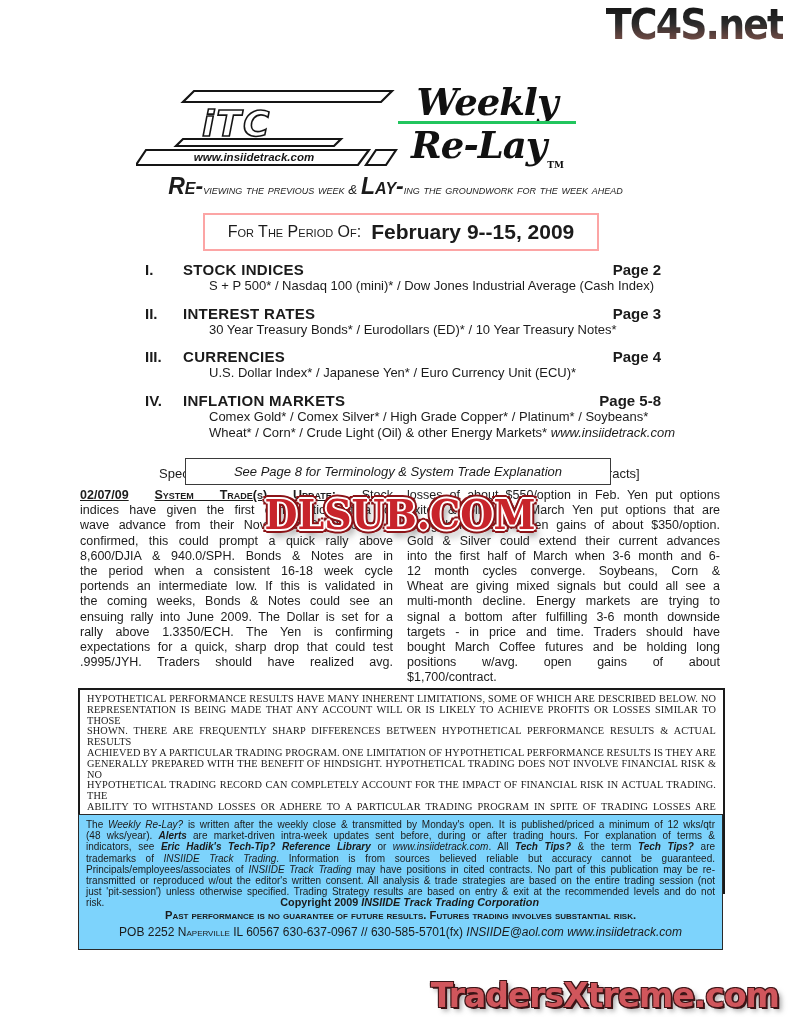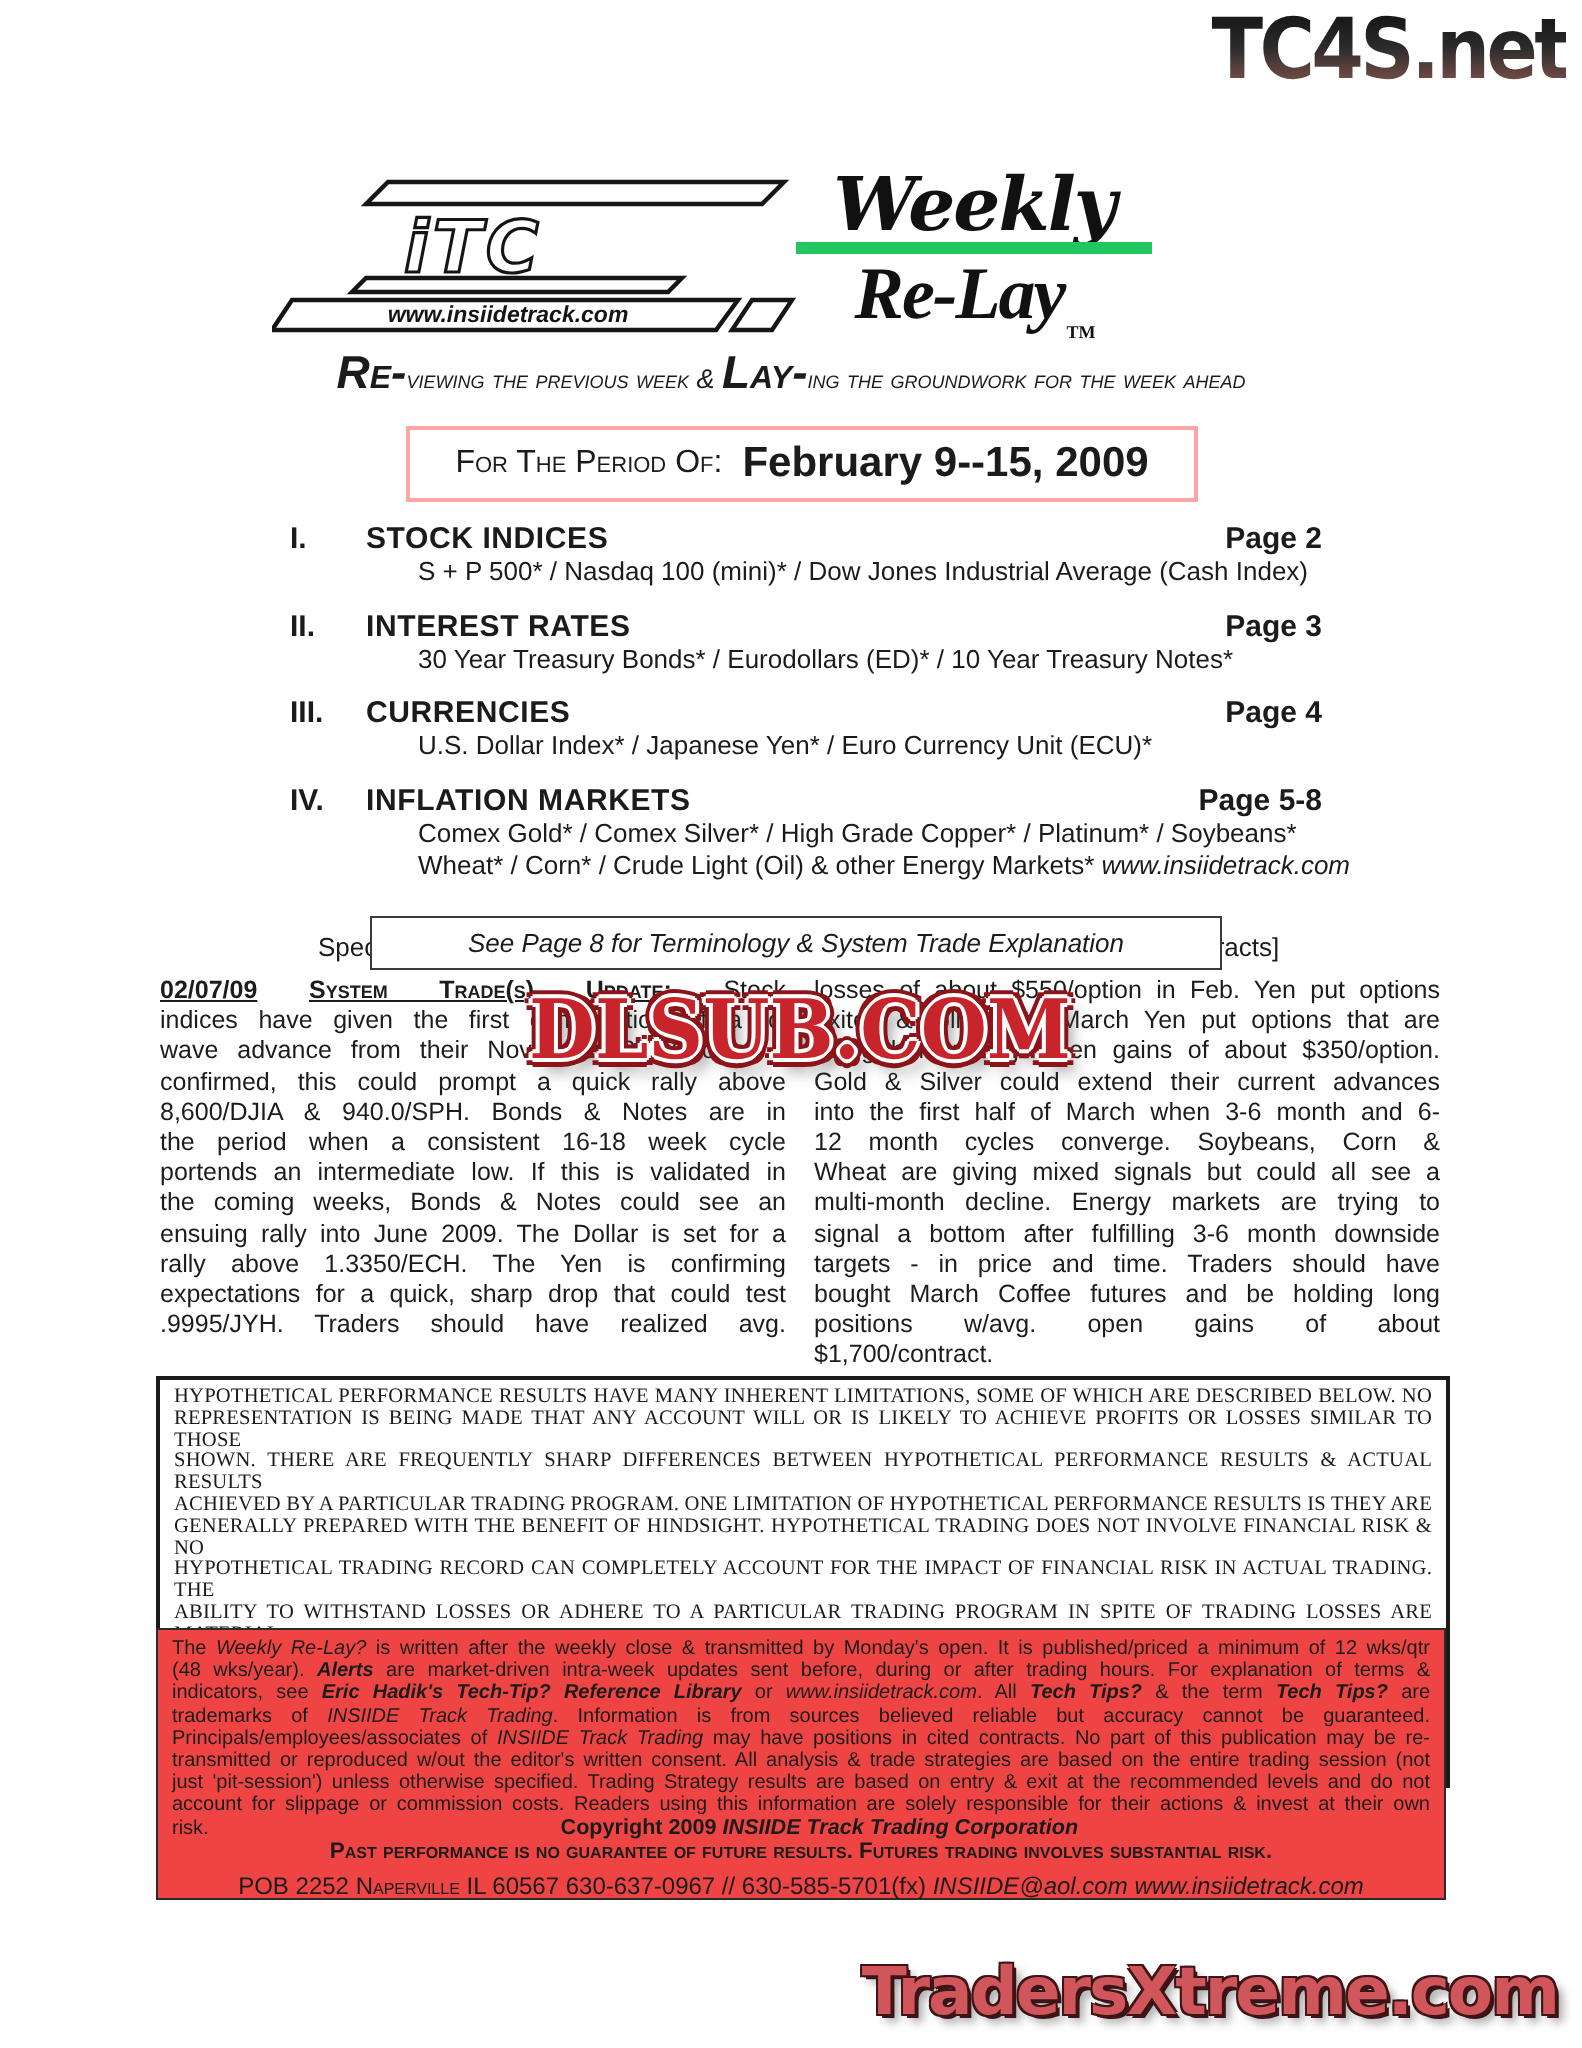--- a/index.html
+++ b/index.html
@@ -25,21 +25,21 @@
   .tradersx{position:absolute;right:12px;top:976px;font-family:"DejaVu Sans",sans-serif;font-weight:bold;
          font-size:33px;letter-spacing:-1px;color:#d0565c;
          text-shadow:-1px -1px 0 #3d1517,1px -1px 0 #3d1517,-1px 1px 0 #3d1517,1px 1px 0 #3d1517,
            2px 2px 0 #3d1517,4px 4px 5px rgba(120,120,120,.65);}
 
   
   .itc-logo{position:absolute;left:136px;top:88px;}
   .wr{position:absolute;left:398px;top:84px;width:178px;text-align:center;
       font-family:"DejaVu Serif",serif;font-weight:bold;font-style:italic;color:#111;}
   .wr .l1{font-size:37px;line-height:37px;letter-spacing:-1px;}
-  .wr .l2{font-size:37px;line-height:42px;letter-spacing:-1px;border-top:6px solid #22c55e;position:relative;font-family:Liberation Serif, serif;}
+  .wr .l2{font-size:37px;line-height:42px;letter-spacing:-1px;border-top:3px solid #22c55e;position:relative;}
   .wr .tm{font-size:9px;font-style:normal;letter-spacing:0;position:relative;top:10px;left:1px;}
 
   .tagline{position:absolute;left:0;top:173px;width:100%;text-align:center;font-style:italic;white-space:nowrap;}
   .tag-big{font-size:23px;font-weight:bold;font-variant:small-caps;}
   .tag-sm{font-size:13.5px;font-variant:small-caps;}
 
   .period-box{position:absolute;left:203px;top:213px;width:392px;height:34px;border:2px solid #fca5a5;
       display:flex;align-items:center;justify-content:center;white-space:nowrap;background:#fff;}
   .period-label{font-variant:small-caps;font-size:16px;}
   .period-value{font-size:21px;font-weight:bold;margin-left:10px;letter-spacing:0;}
@@ -69,21 +69,21 @@
   .bi{font-weight:bold;font-style:italic;}
 
   
   .disclaimer{position:absolute;left:78px;top:688px;width:629px;border:2px solid #1a1a1a;padding:4px 7px;
       font-family:"Liberation Serif",serif;font-size:10.3px;line-height:10.8px;letter-spacing:.1px;background:#fff;}
   .disclaimer div{text-align:justify;text-align-last:justify;}
   .disclaimer div:last-child{text-align-last:left;}
 
   
   .footer{position:absolute;left:78px;top:814px;width:629px;height:126px;border:1.5px solid #2a2a2a;
-      padding:4px 7px;font-size:10px;line-height:11.2px;background:#ef4444;}
+      padding:4px 7px;font-size:10px;line-height:11.2px;background:#7dd3fc;}
   .footer .flines div{text-align:justify;text-align-last:justify;}
   .l9{display:flex;}
   .l9 .copy{margin:0 auto;font-weight:bold;font-size:10.8px;}
   .l9 .copy .bi{font-weight:bold;font-style:italic;}
   .past{margin-top:1px;text-align:center;font-weight:bold;font-variant:small-caps;font-size:11.2px;}
   .address{margin-top:6px;text-align:center;font-size:12px;white-space:nowrap;}
 </style>
 </head>
 <body>
 
@@ -213,21 +213,20 @@
 
   <div class="footer">
     <div class="flines">
         <div><span>The </span><span class="i">Weekly Re-Lay?</span><span> is written after the weekly close &amp; transmitted by Monday's open.  It is published/priced a minimum of 12 wks/qtr</span></div>
         <div><span>(48 wks/year).  </span><span class="bi">Alerts</span><span> are market-driven intra-week updates sent before, during or after trading hours.  For explanation of terms &amp;</span></div>
         <div><span>indicators, see </span><span class="bi">Eric Hadik's Tech-Tip?</span><span>  </span><span class="bi">Reference Library</span><span> or </span><span class="i">www.insiidetrack.com</span><span>.  All </span><span class="bi">Tech Tips?</span><span> &amp; the term </span><span class="bi">Tech Tips?</span><span> are</span></div>
         <div><span>trademarks of </span><span class="i">INSIIDE Track Trading</span><span>.   Information is from sources believed reliable but accuracy cannot be guaranteed.</span></div>
         <div><span>Principals/employees/associates of </span><span class="i">INSIIDE Track Trading</span><span> may have positions in cited contracts.  No part of this publication may be re-</span></div>
         <div><span>transmitted or reproduced w/out the editor's written consent.  All analysis &amp; trade strategies are based on the entire trading session (not</span></div>
         <div><span>just 'pit-session') unless otherwise specified.  Trading Strategy results are based on entry &amp; exit at the recommended levels and do not</span></div>
-        <div><span>account for slippage or commission costs.  Readers using this information are solely responsible for their actions &amp; invest at their own</span></div>
       </div>
     <div class="l9">
       <span>risk.</span>
       <span class="copy"><span class="b">Copyright 2009 </span><span class="bi">INSIIDE Track Trading Corporation</span></span>
     </div>
     <div class="past">Past performance is no guarantee of future results.  Futures trading involves substantial risk.</div>
     <div class="address"><span>POB 2252  </span><span class="sc">Naperville</span><span> IL 60567    630-637-0967 // 630-585-5701(fx)    </span><span class="i">INSIIDE@aol.com</span><span>     </span><span class="i">www.insiidetrack.com</span></div>
   </div>
 
   <div class="tradersx">TradersXtreme.com</div>

